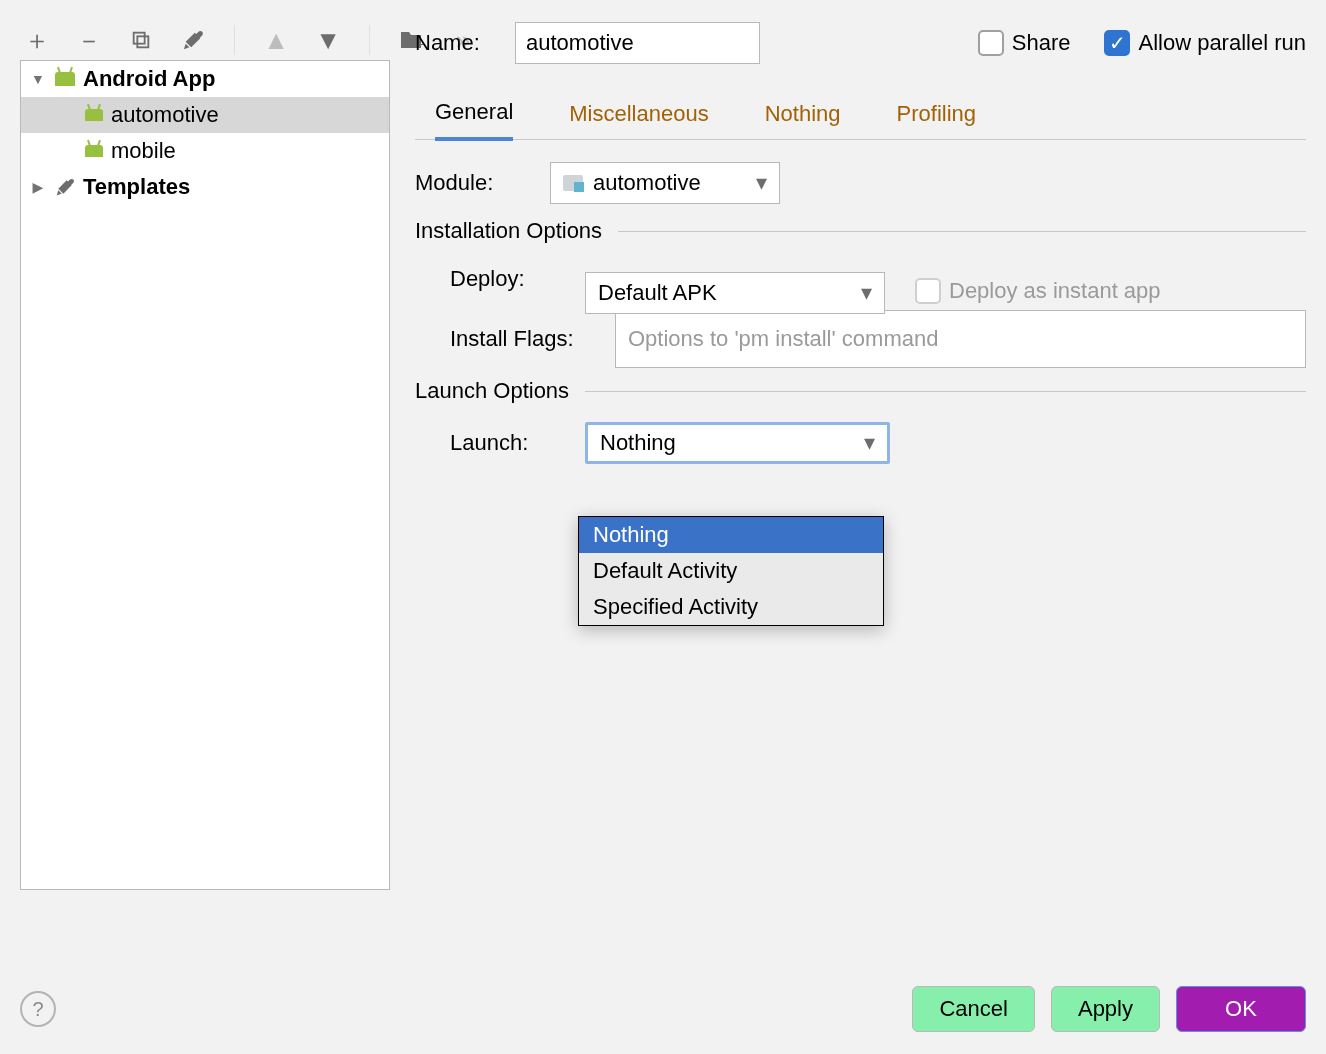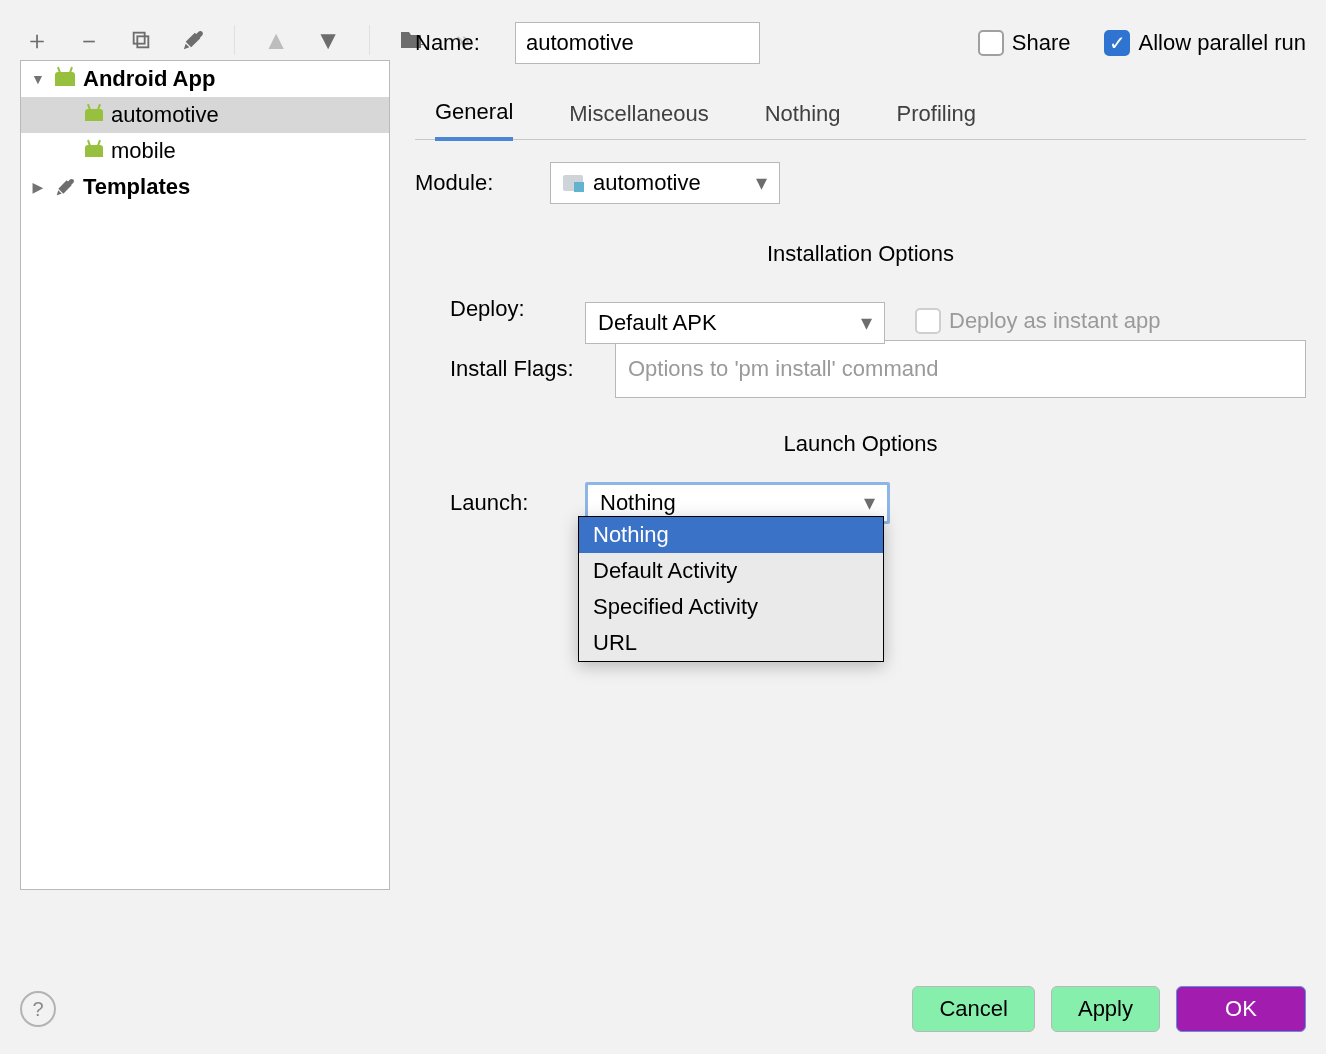--- a/index.html
+++ b/index.html
@@ -44,42 +44,42 @@
   .cbox { width:26px; height:26px; border:2px solid #a0a0a0; border-radius:5px;
     background:#fff; display:inline-flex; align-items:center; justify-content:center;
     margin-right:8px; }
   .cbox.checked { background:#2f74d0; border-color:#2f74d0; color:#fff; font-size:20px; }
   .cb-wrap { display:flex; margin-left:14px; }
 
   
   .tabs { position:absolute; left:415px; top:90px; right:20px; height:50px;
     border-bottom:1px solid #c8c8c8; display:flex; align-items:center; gap:56px;
     padding-left:20px; }
-  .tab { padding:10px 0 12px 0; color:#404040; }
+  .tab { padding:10px 0 12px 0; color:#a16207; }
   .tab.active { border-bottom:4px solid #4a86d4; color:#000; }
 
   
   .form { position:absolute; left:415px; top:155px; right:20px; }
   .form-row { display:flex; align-items:center; height:56px; }
   .lbl-col { width:135px; text-align:left; }
   .lbl-col.indent { width:170px; padding-left:35px; }
 
   .combo { height:42px; border:1px solid #b8b8b8; background:#fff; display:flex;
     align-items:center; padding:0 12px; position:relative; }
   .combo .caret { margin-left:auto; color:#6d6d6d; }
   .combo.module { width:230px; }
   .combo.deploy { width:300px;margin-top:28px; }
   .combo.launch { width:305px; border:3px solid #8db5e6; border-radius:2px; }
   .folder-ico { width:20px; height:16px; background:#cfd4d9; border-radius:2px;
     margin-right:10px; position:relative; }
   .folder-ico:after { content:""; position:absolute; right:-1px; bottom:-1px;
     width:10px; height:10px; background:#61b3cf; }
 
-  .section-head { display:flex; align-items:center; margin-top:30px; height:40px;
-    gap:16px;flex-direction:column; }
+  .section-head { display:flex; align-items:center; height:40px;
+    gap:16px; }
   .section-line { flex:1; height:1px; background:#c8c8c8; }
 
   .txt-input { height:58px; border:1px solid #b8b8b8; background:#fff;
     padding:16px 12px; font-size:22px; flex:1; }
   .txt-input::placeholder { color:#9a9a9a; }
 
   .cb-disabled { color:#9a9a9a;margin-top:24px; }
   .cb-disabled .cbox { border-color:#cfcfcf; }
 
   
@@ -219,21 +219,20 @@
       <span class="caret">▾</span>
     </div>
   </div>
 
 </div>
 
 <div class="popup">
   <div class="popup-item sel">Nothing</div>
   <div class="popup-item">Default Activity</div>
   <div class="popup-item">Specified Activity</div>
-  <div class="popup-item">URL</div>
 </div>
 
 <div class="footer">
   <span class="help-circ">?</span>
   <span class="spacer"></span>
   <button class="btn">Cancel</button>
   <button class="btn">Apply</button>
   <button class="btn primary">OK</button>
 </div>
 

